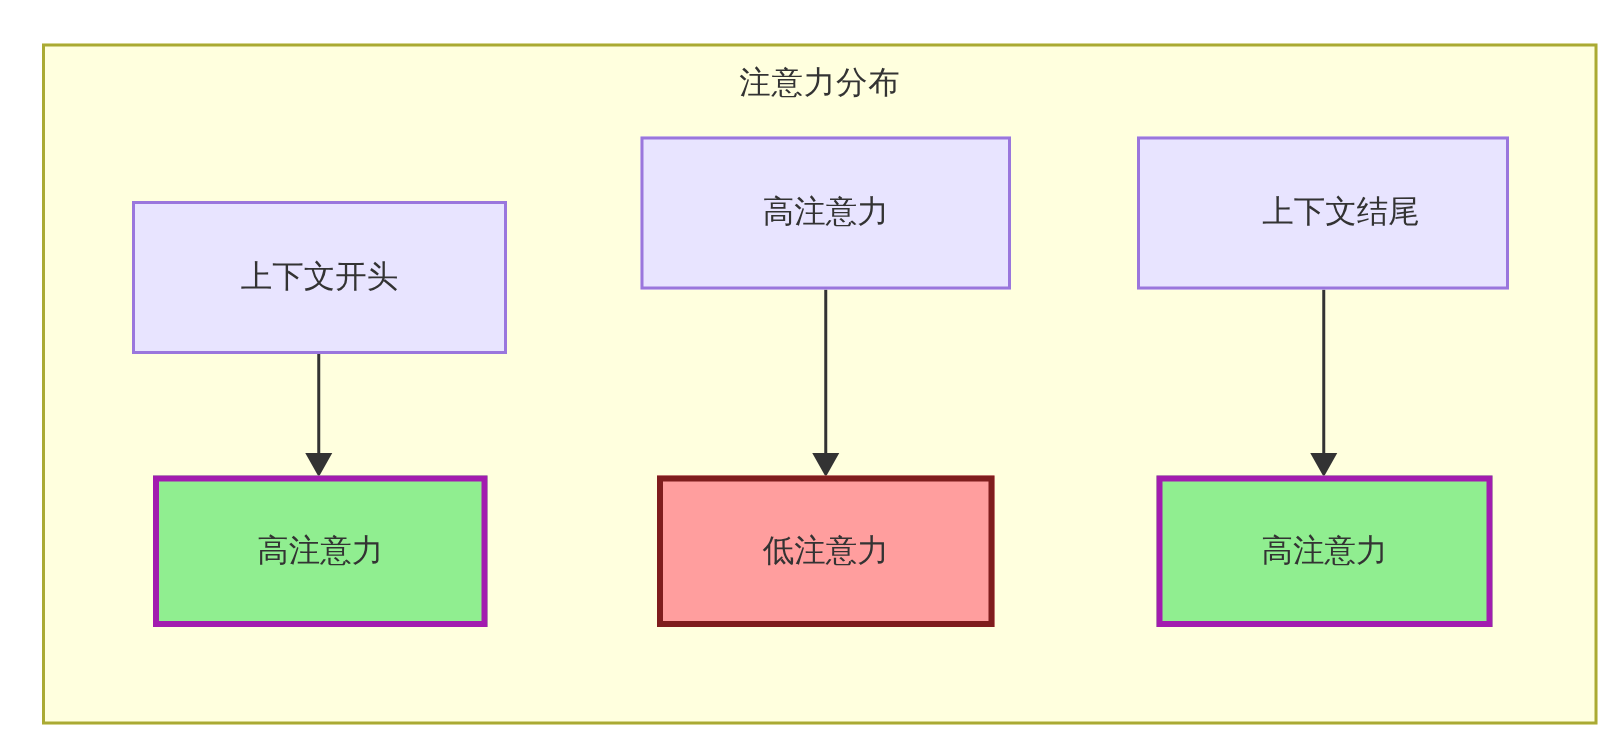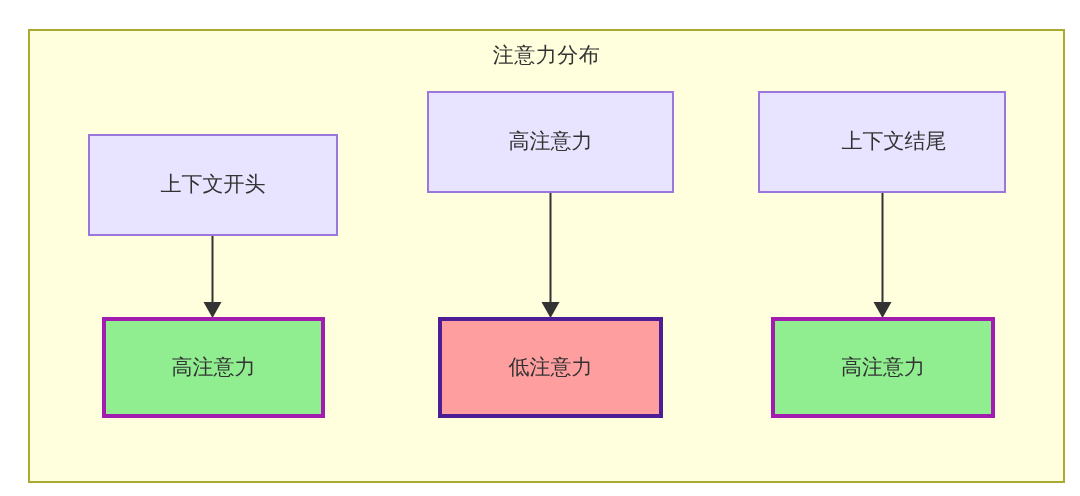--- a/index.html
+++ b/index.html
@@ -66,21 +66,21 @@
     border: 2px solid #9a76dd;
   }
 
   .node.high {
     background: #90ee90;
     border: 4px solid #a21caf;
   }
 
   .node.low {
     background: #ff9e9e;
-    border: 4px solid #4c1d95;
+    border: 4px solid #7f1d1d;
   }
 
   
   #edges {
     position: absolute;
     left: 0;
     top: 0;
     width: 1080px;
     height: 496px;
     pointer-events: none;

